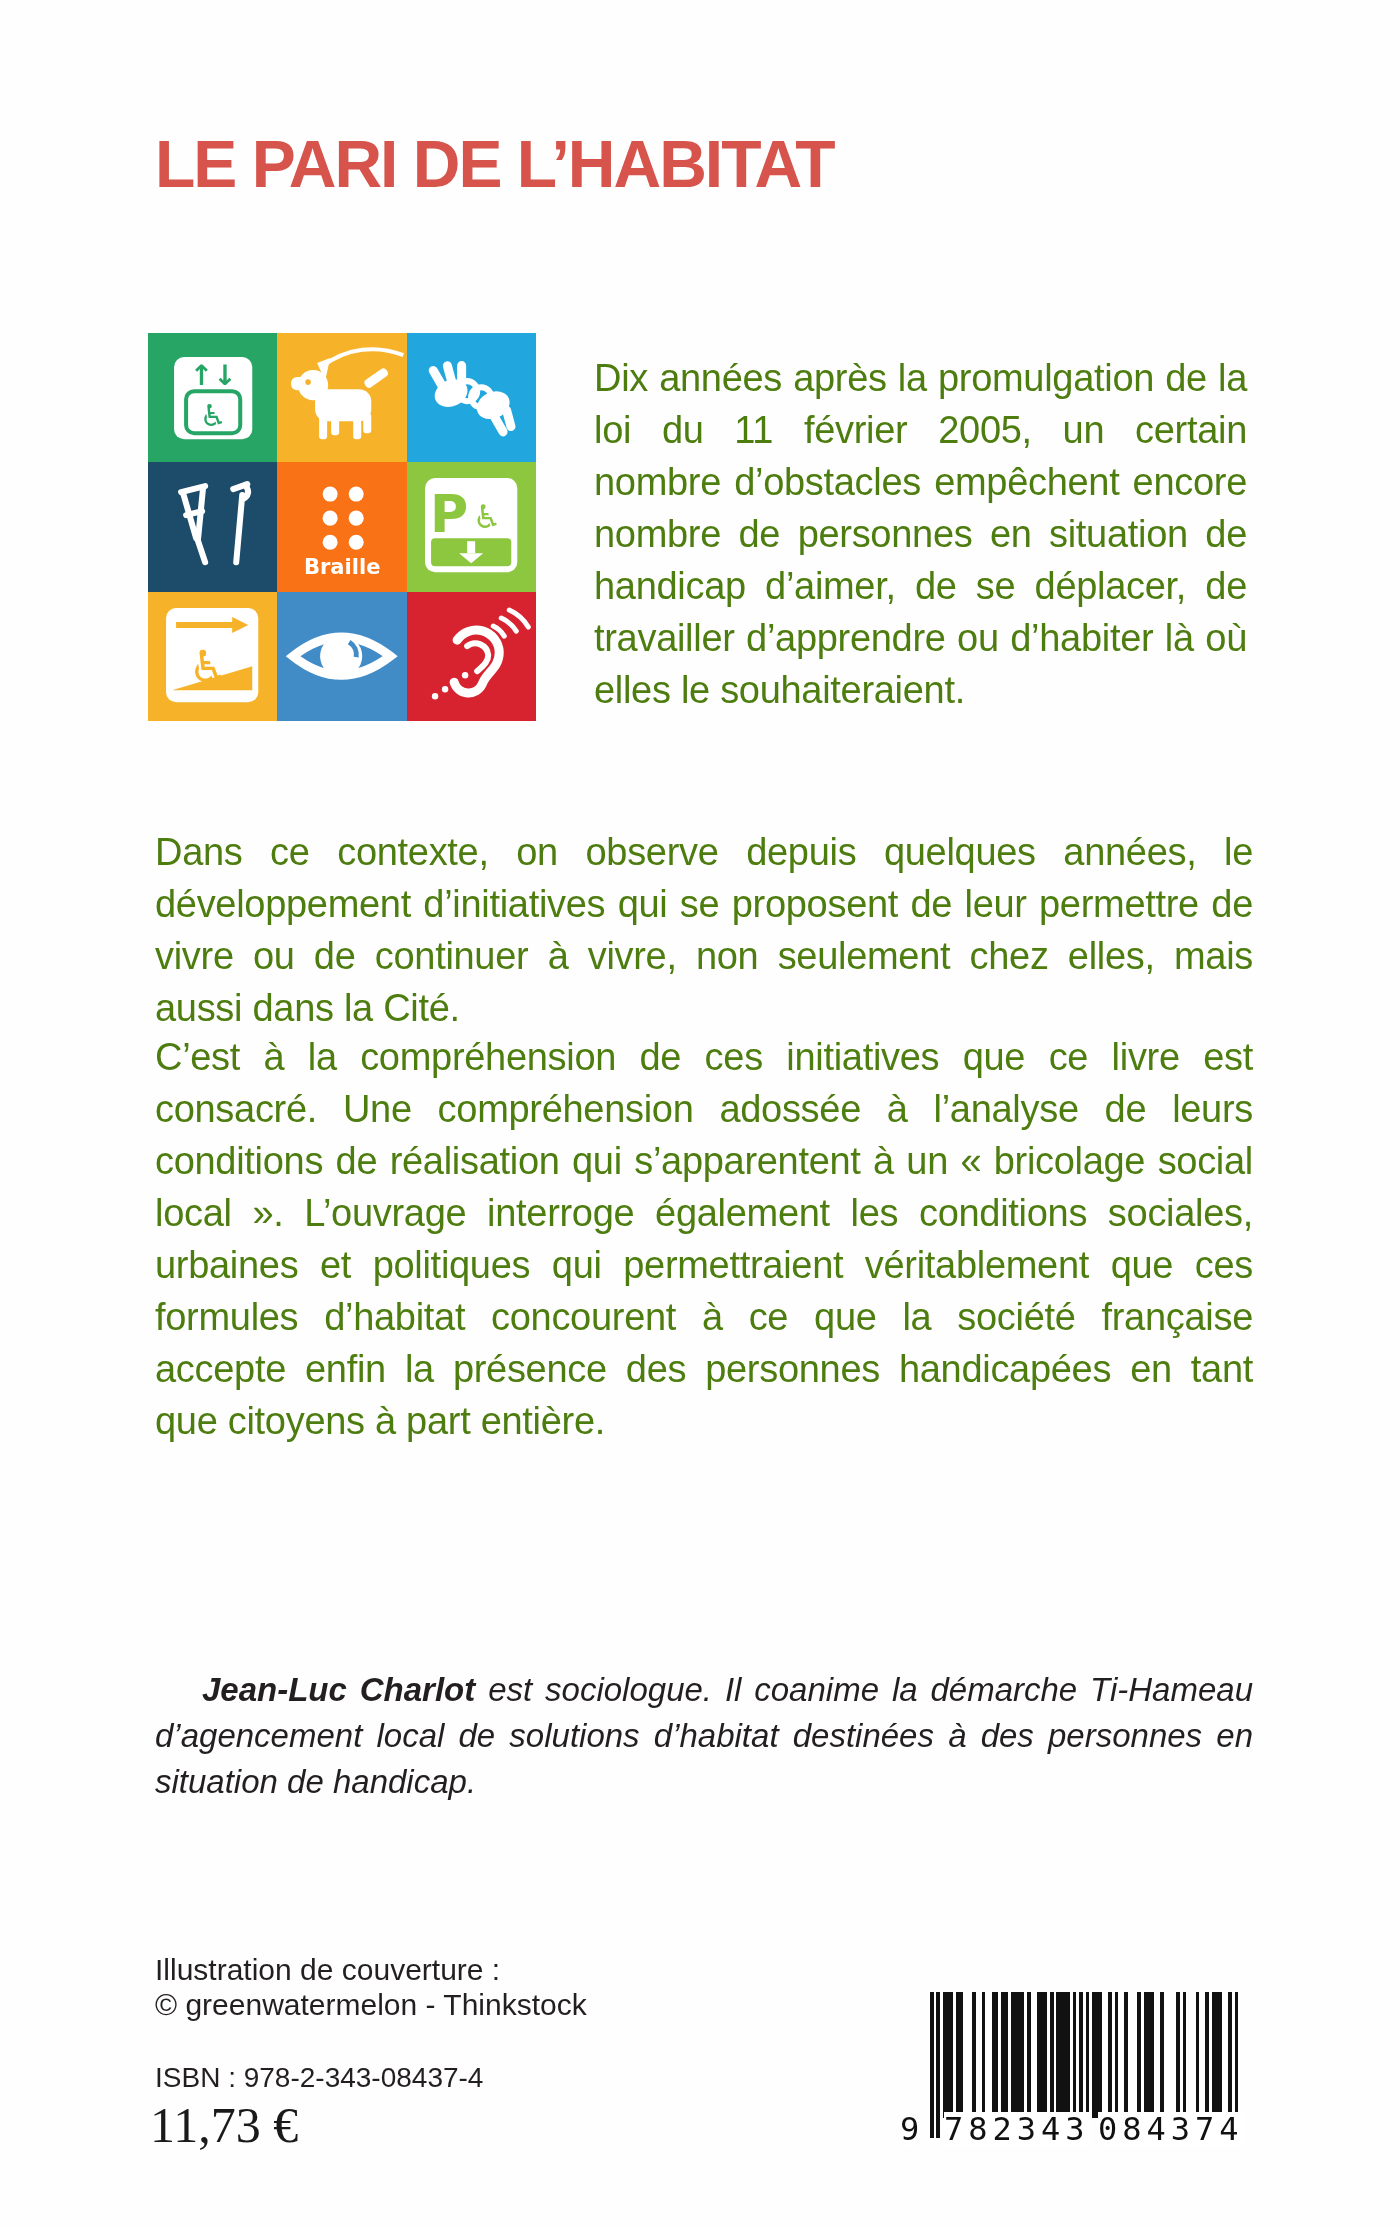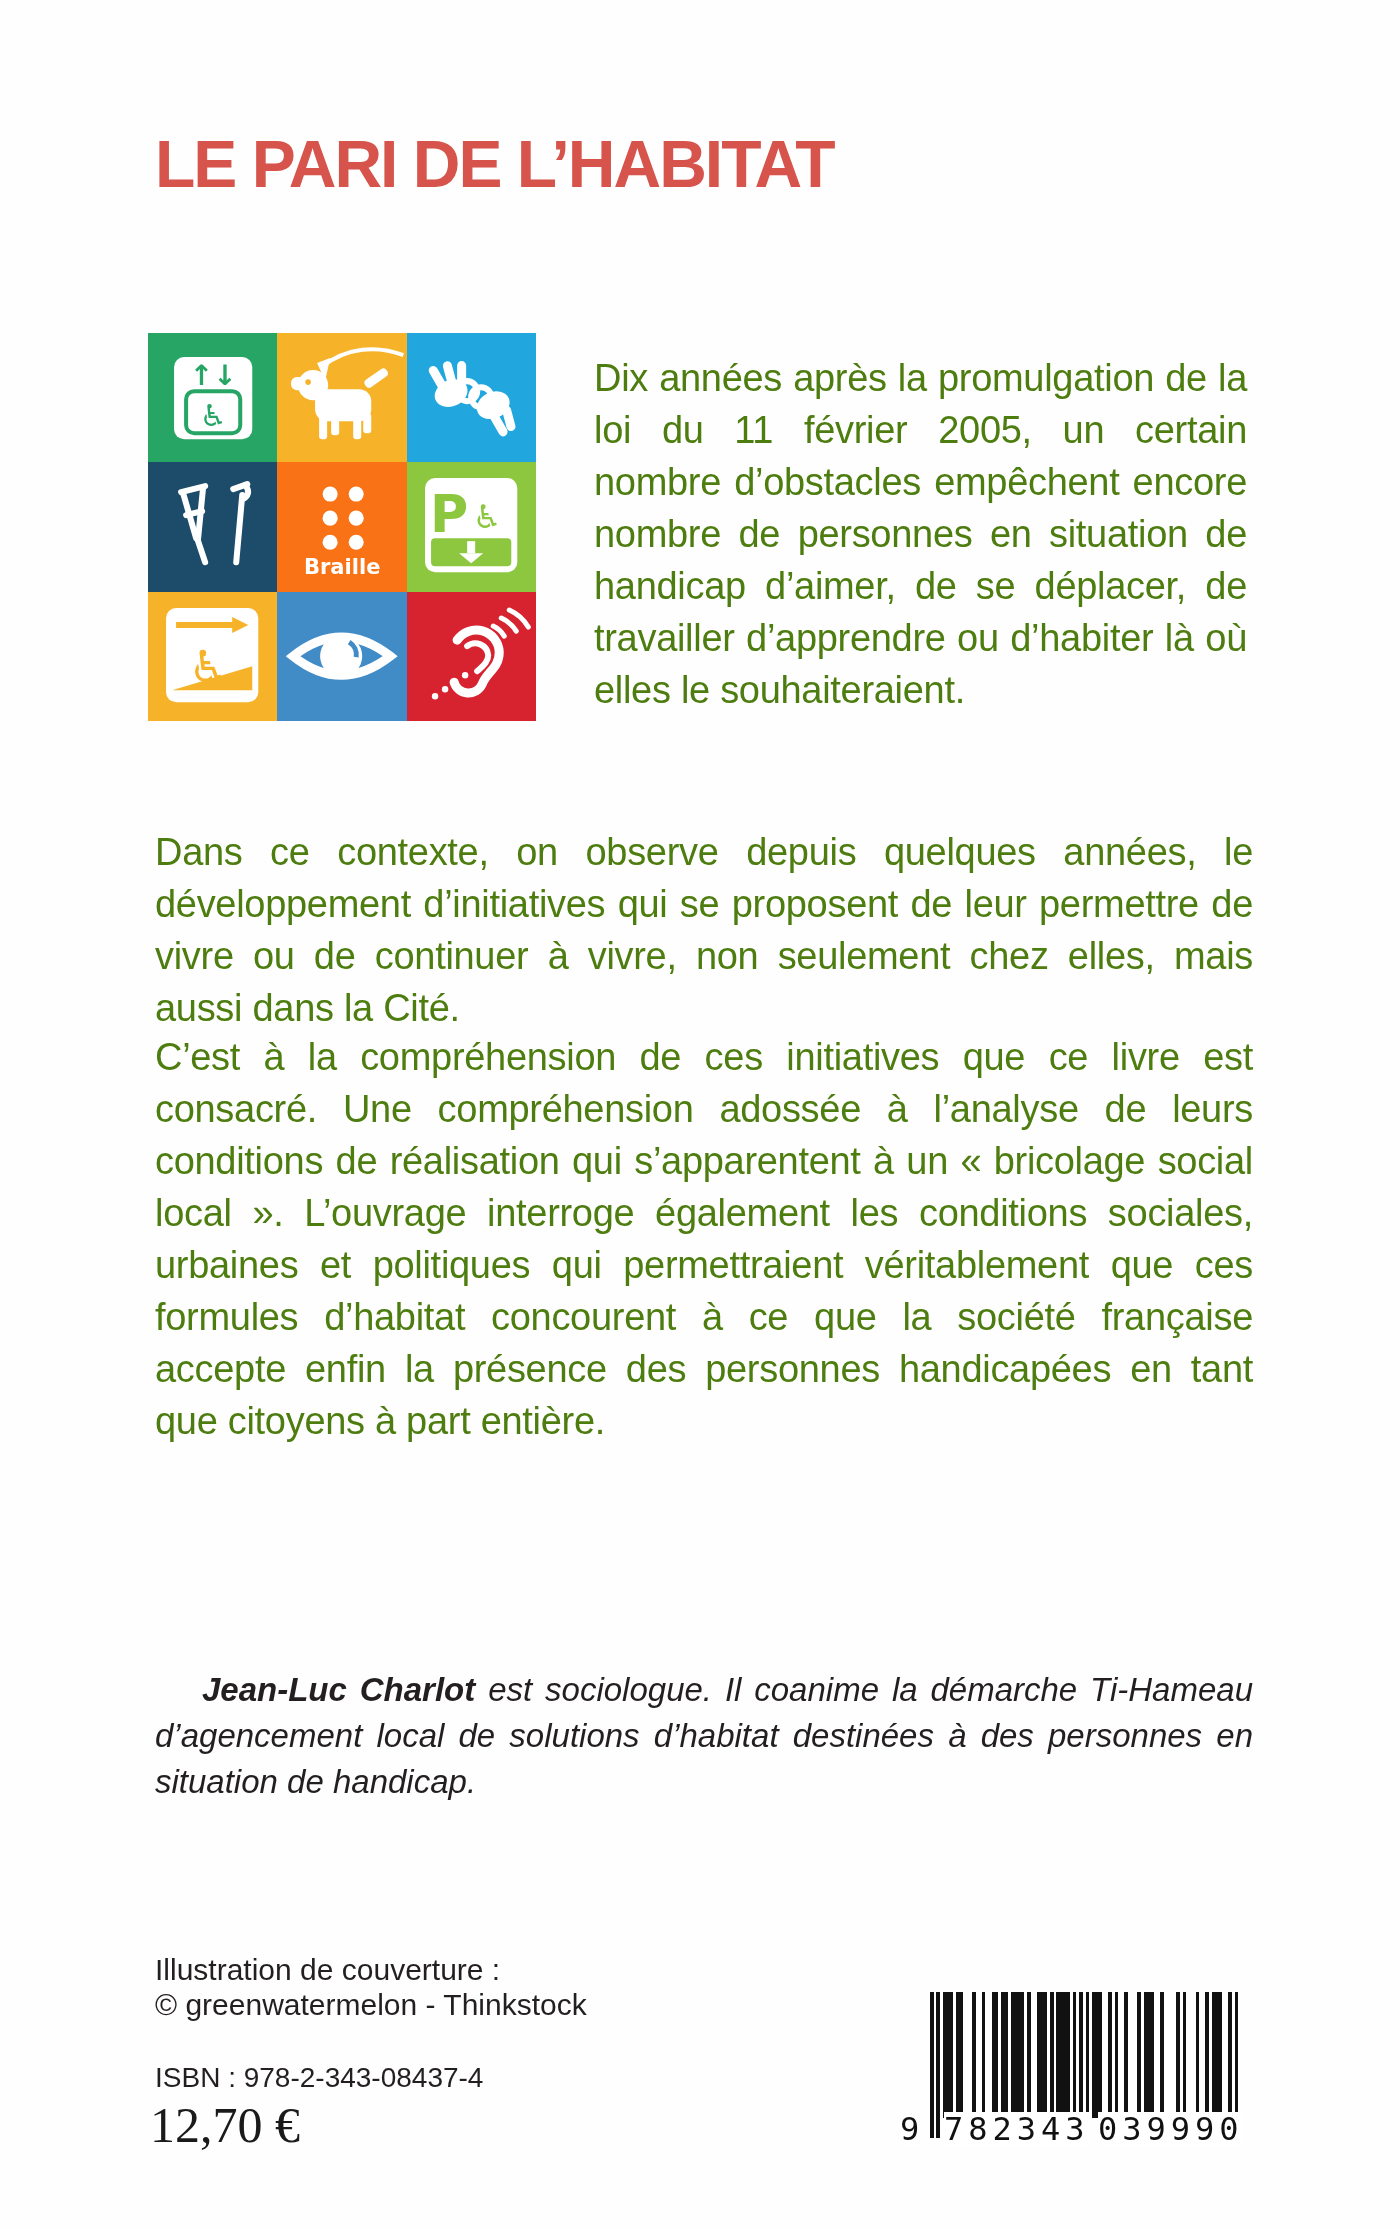--- a/index.html
+++ b/index.html
@@ -159,21 +159,21 @@
   <p class="para p3">C’est à la compréhension de ces initiatives que ce livre est consacré. Une compréhension adossée à l’analyse de leurs conditions de réalisation qui s’apparentent à un « bricolage social local ». L’ouvrage interroge également les conditions sociales, urbaines et politiques qui permettraient véritablement que ces formules d’habitat concourent à ce que la société française accepte enfin la présence des personnes handicapées en tant que citoyens à part entière.</p>
 
   <p class="bio"><b>Jean-Luc Charlot</b><span> est sociologue. Il coanime la démarche Ti-Hameau d’agencement local de solutions d’habitat destinées à des personnes en situation de handicap.</span></p>
 
   <div class="credit">
     <div>Illustration de couverture :</div>
     <div>© greenwatermelon - Thinkstock</div>
   </div>
 
   <div class="isbn">ISBN : 978-2-343-08437-4</div>
-  <div class="price">12,70 €</div>
+  <div class="price">11,73 €</div>
 
   <div class="barcode">
     <div class="bars" id="barcode-bars">
         <div class="bar" style="left: 0px; width: 3.64px; height: 146px;"></div>
         <div class="bar" style="left: 6.48px; width: 3.64px; height: 146px;"></div>
         <div class="bar" style="left: 12.96px; width: 10.12px; height: 126px;"></div>
         <div class="bar" style="left: 25.92px; width: 6.88px; height: 126px;"></div>
         <div class="bar" style="left: 42.12px; width: 3.64px; height: 126px;"></div>
         <div class="bar" style="left: 51.84px; width: 3.64px; height: 126px;"></div>
         <div class="bar" style="left: 61.56px; width: 6.88px; height: 126px;"></div>
@@ -196,16 +196,16 @@
         <div class="bar" style="left: 246.24px; width: 3.64px; height: 126px;"></div>
         <div class="bar" style="left: 252.72px; width: 3.64px; height: 126px;"></div>
         <div class="bar" style="left: 265.68px; width: 3.64px; height: 126px;"></div>
         <div class="bar" style="left: 275.4px; width: 3.64px; height: 126px;"></div>
         <div class="bar" style="left: 281.88px; width: 10.12px; height: 126px;"></div>
         <div class="bar" style="left: 298.08px; width: 3.64px; height: 146px;"></div>
         <div class="bar" style="left: 304.56px; width: 3.64px; height: 146px;"></div>
       </div>
     <span class="bdigits bd-lead">9</span>
     <span class="bdigits bd-left">782343</span>
-    <span class="bdigits bd-right">039990</span>
+    <span class="bdigits bd-right">084374</span>
   </div>
 
 </div>
 
 </body></html>

